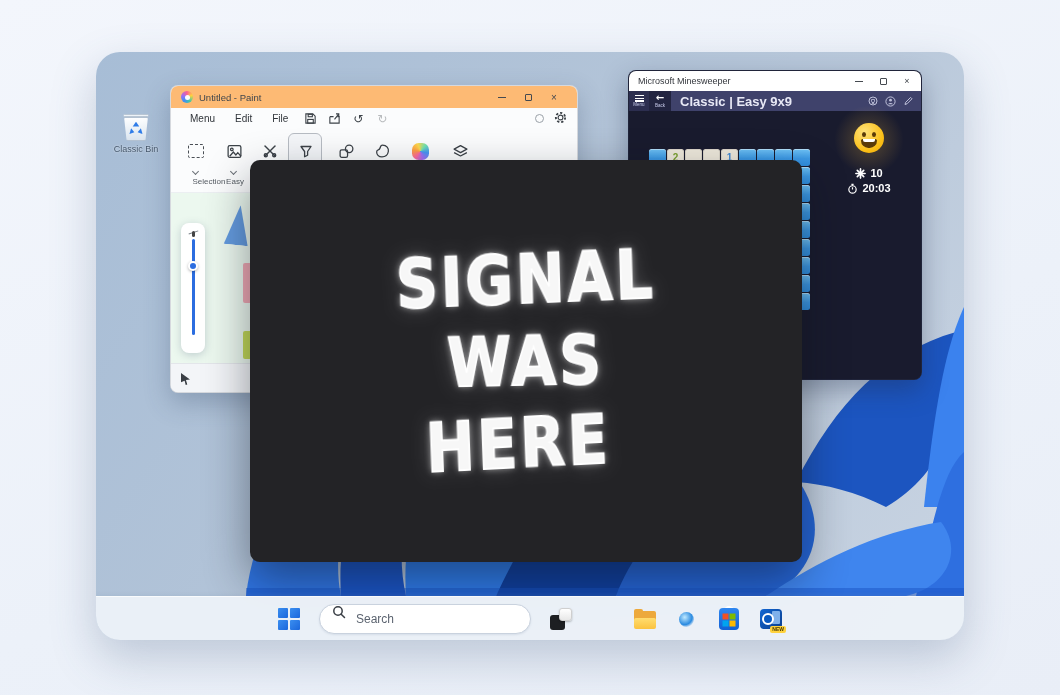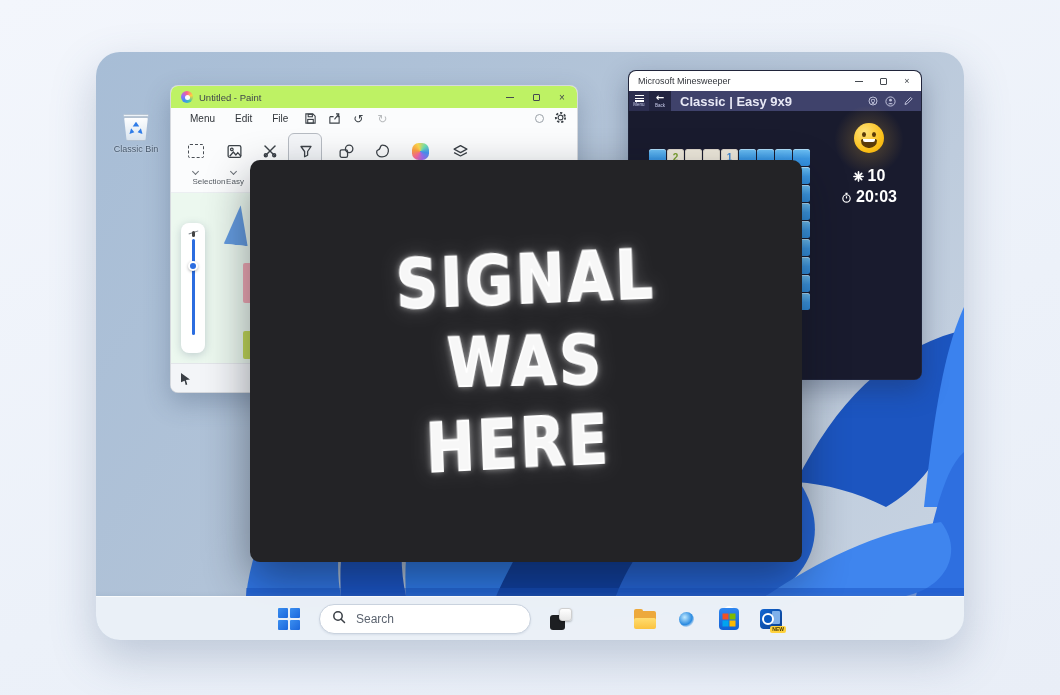--- a/index.html
+++ b/index.html
@@ -20,21 +20,21 @@
     clip-path:polygon(4% 0,96% 0,86% 100%,14% 100%);display:flex;align-items:center;justify-content:center;}
   .recycle-label{margin-top:3px;font-size:9px;color:#44566b;text-shadow:0 0 2px rgba(255,255,255,.8);}
   
   .win-ctrls{display:flex;align-items:center;margin-left:auto;}
   .win-ctrl{width:26px;height:100%;display:flex;align-items:center;justify-content:center;color:#454a50;font-size:10px;}
   .glyph-min{display:block;width:8px;height:1px;background:#454a50;}
   .glyph-max{display:block;width:7px;height:7px;border:1px solid #454a50;border-radius:1px;}
   
   .paint{position:absolute;left:74px;top:33px;width:408px;height:308px;border-radius:8px;overflow:hidden;
     background:#fff;border:1px solid rgba(90,105,125,.25);box-shadow:0 10px 26px rgba(50,70,100,.30);z-index:2;}
-  .paint-title{height:22px;display:flex;align-items:center;padding:0 2px 0 10px;background:#bef264;}
+  .paint-title{height:22px;display:flex;align-items:center;padding:0 10px 0 10px;background:#fdba74;}
   .paint-logo{width:12px;height:12px;border-radius:50%;
     background:conic-gradient(#ff5f8f,#ffd23d,#44c8a4,#3f8ef5,#9b6ef3,#ff5f8f);margin-right:6px;position:relative;}
   .paint-logo::after{content:"";position:absolute;left:3.5px;top:3.5px;width:5px;height:5px;border-radius:50%;background:#fbfcfd;}
   .paint-title-text{font-size:9.5px;color:#3f454c;}
   .paint-menu{height:21px;display:flex;align-items:center;padding:0 10px;background:#fbfcfd;gap:2px;}
   .menu-item{font-size:10px;color:#30343a;padding:2px 9px;border-radius:4px;}
   .mtool{width:22px;height:16px;display:flex;align-items:center;justify-content:center;color:#3c4248;}
   .mtool svg{display:block;}
   .undo-redo{font-family:"DejaVu Sans",sans-serif;font-size:12px;line-height:1;}
   .dim{opacity:.35;}
@@ -88,40 +88,40 @@
   .mines-side{position:absolute;right:0;top:0;width:104px;height:270px;}
   .smiley-glow{position:absolute;left:50%;top:-6px;transform:translateX(-50%);width:70px;height:70px;border-radius:50%;
     background:radial-gradient(circle,rgba(250,190,60,.28) 0%,rgba(250,190,60,0) 70%);}
   .smiley{position:absolute;left:50%;top:12px;transform:translateX(-50%);width:30px;height:30px;border-radius:50%;
     background:radial-gradient(circle at 35% 30%,#ffe27a,#fbbf16 65%,#eaa90d);}
   .smiley .eye{position:absolute;top:9px;width:4px;height:5px;border-radius:50%;background:#5b3b08;}
   .smiley .eye.l{left:8px;} .smiley .eye.r{right:8px;}
   .smiley .mouth{position:absolute;left:50%;transform:translateX(-50%);bottom:5px;width:16px;height:9px;background:#5b3b08;border-radius:2px 2px 9px 9px;overflow:hidden;}
   .smiley .mouth::after{content:"";position:absolute;left:2px;top:0;width:12px;height:3px;background:#fff;border-radius:0 0 2px 2px;}
   .mines-stats{position:absolute;left:0;right:0;top:56px;display:flex;flex-direction:column;align-items:center;gap:3px;color:#fff;}
-  .stat-row{display:flex;align-items:center;gap:4px;font-size:16px;font-weight:bold;}
+  .stat-row{display:flex;align-items:center;gap:4px;font-size:11px;font-weight:bold;}
   .stat-row svg{display:block;}
   
   .overlay{position:absolute;left:154px;top:108px;width:552px;height:402px;background:#232326;border-radius:10px;
     box-shadow:0 18px 45px rgba(10,15,25,.45);z-index:4;display:flex;flex-direction:column;align-items:center;justify-content:center;gap:24px;}
   .spray-line{font-family:"DejaVu Sans",sans-serif;font-weight:bold;color:#f7f7f7;font-size:58px;letter-spacing:3px;line-height:1;
     -webkit-text-stroke:1.5px #fff;filter:blur(.3px);
     text-shadow:0 0 1px #fff,0 0 7px rgba(255,255,255,.6),0 0 18px rgba(255,255,255,.25);}
   .spray-line:nth-child(1){transform:scaleY(1.18) rotate(-2deg);}
   .spray-line:nth-child(2){transform:scaleY(1.18) rotate(-1deg);}
   .spray-line:nth-child(3){transform:scaleY(1.18) rotate(-2.5deg) translateX(-8px);}
   
   .taskbar{position:absolute;left:0;right:0;bottom:0;height:44px;background:rgba(236,241,248,.96);
     border-top:1px solid rgba(255,255,255,.7);box-shadow:0 -1px 4px rgba(120,140,165,.15);
     display:flex;align-items:center;justify-content:center;gap:18px;z-index:6;}
   .tb-icon{width:24px;height:24px;position:relative;flex:0 0 auto;}
   .start-grid{width:22px;height:22px;margin:1px;display:grid;grid-template-columns:10px 10px;grid-auto-rows:10px;gap:2px;}
   .start-grid i{background:linear-gradient(135deg,#3a8ef0,#1b67dc);border-radius:1px;}
   .search-pill{width:212px;height:30px;background:#fff;border:1px solid #c9d2de;border-radius:15px;
-    display:flex;align-items:center;padding:0 12px;gap:8px;box-shadow:0 1px 2px rgba(120,140,165,.18);}
+    display:flex;padding:0 12px;gap:8px;box-shadow:0 1px 2px rgba(120,140,165,.18);}
   .search-pill svg{flex:0 0 auto;}
   .search-pill input{border:none;outline:none;background:transparent;font-size:12px;color:#444;width:100%;
     font-family:"Liberation Sans","DejaVu Sans",sans-serif;}
   .search-pill input::placeholder{color:#5c6470;opacity:1;}
   .tv-dark{position:absolute;left:1px;bottom:1px;width:15px;height:15px;background:#1d1f22;border-radius:3px;}
   .tv-light{position:absolute;right:1px;top:1px;width:13px;height:13px;background:linear-gradient(#ffffff,#e8e8e8);border:1px solid #cfcfcf;border-radius:3px;box-shadow:0 1px 2px rgba(0,0,0,.25);}
   .copilot-blob{width:24px;height:24px;border-radius:40%;
     background:conic-gradient(from 220deg,#ff6a9e,#ff9f45,#ffd94d,#6fe3b2,#4596f5,#a06ef5,#ff6a9e);}
   .folder-back{position:absolute;left:1px;top:4px;width:22px;height:16px;background:#eda93c;border-radius:2px;}
   .folder-tab{position:absolute;left:1px;top:2px;width:9px;height:5px;background:#eda93c;border-radius:2px 2px 0 0;}

